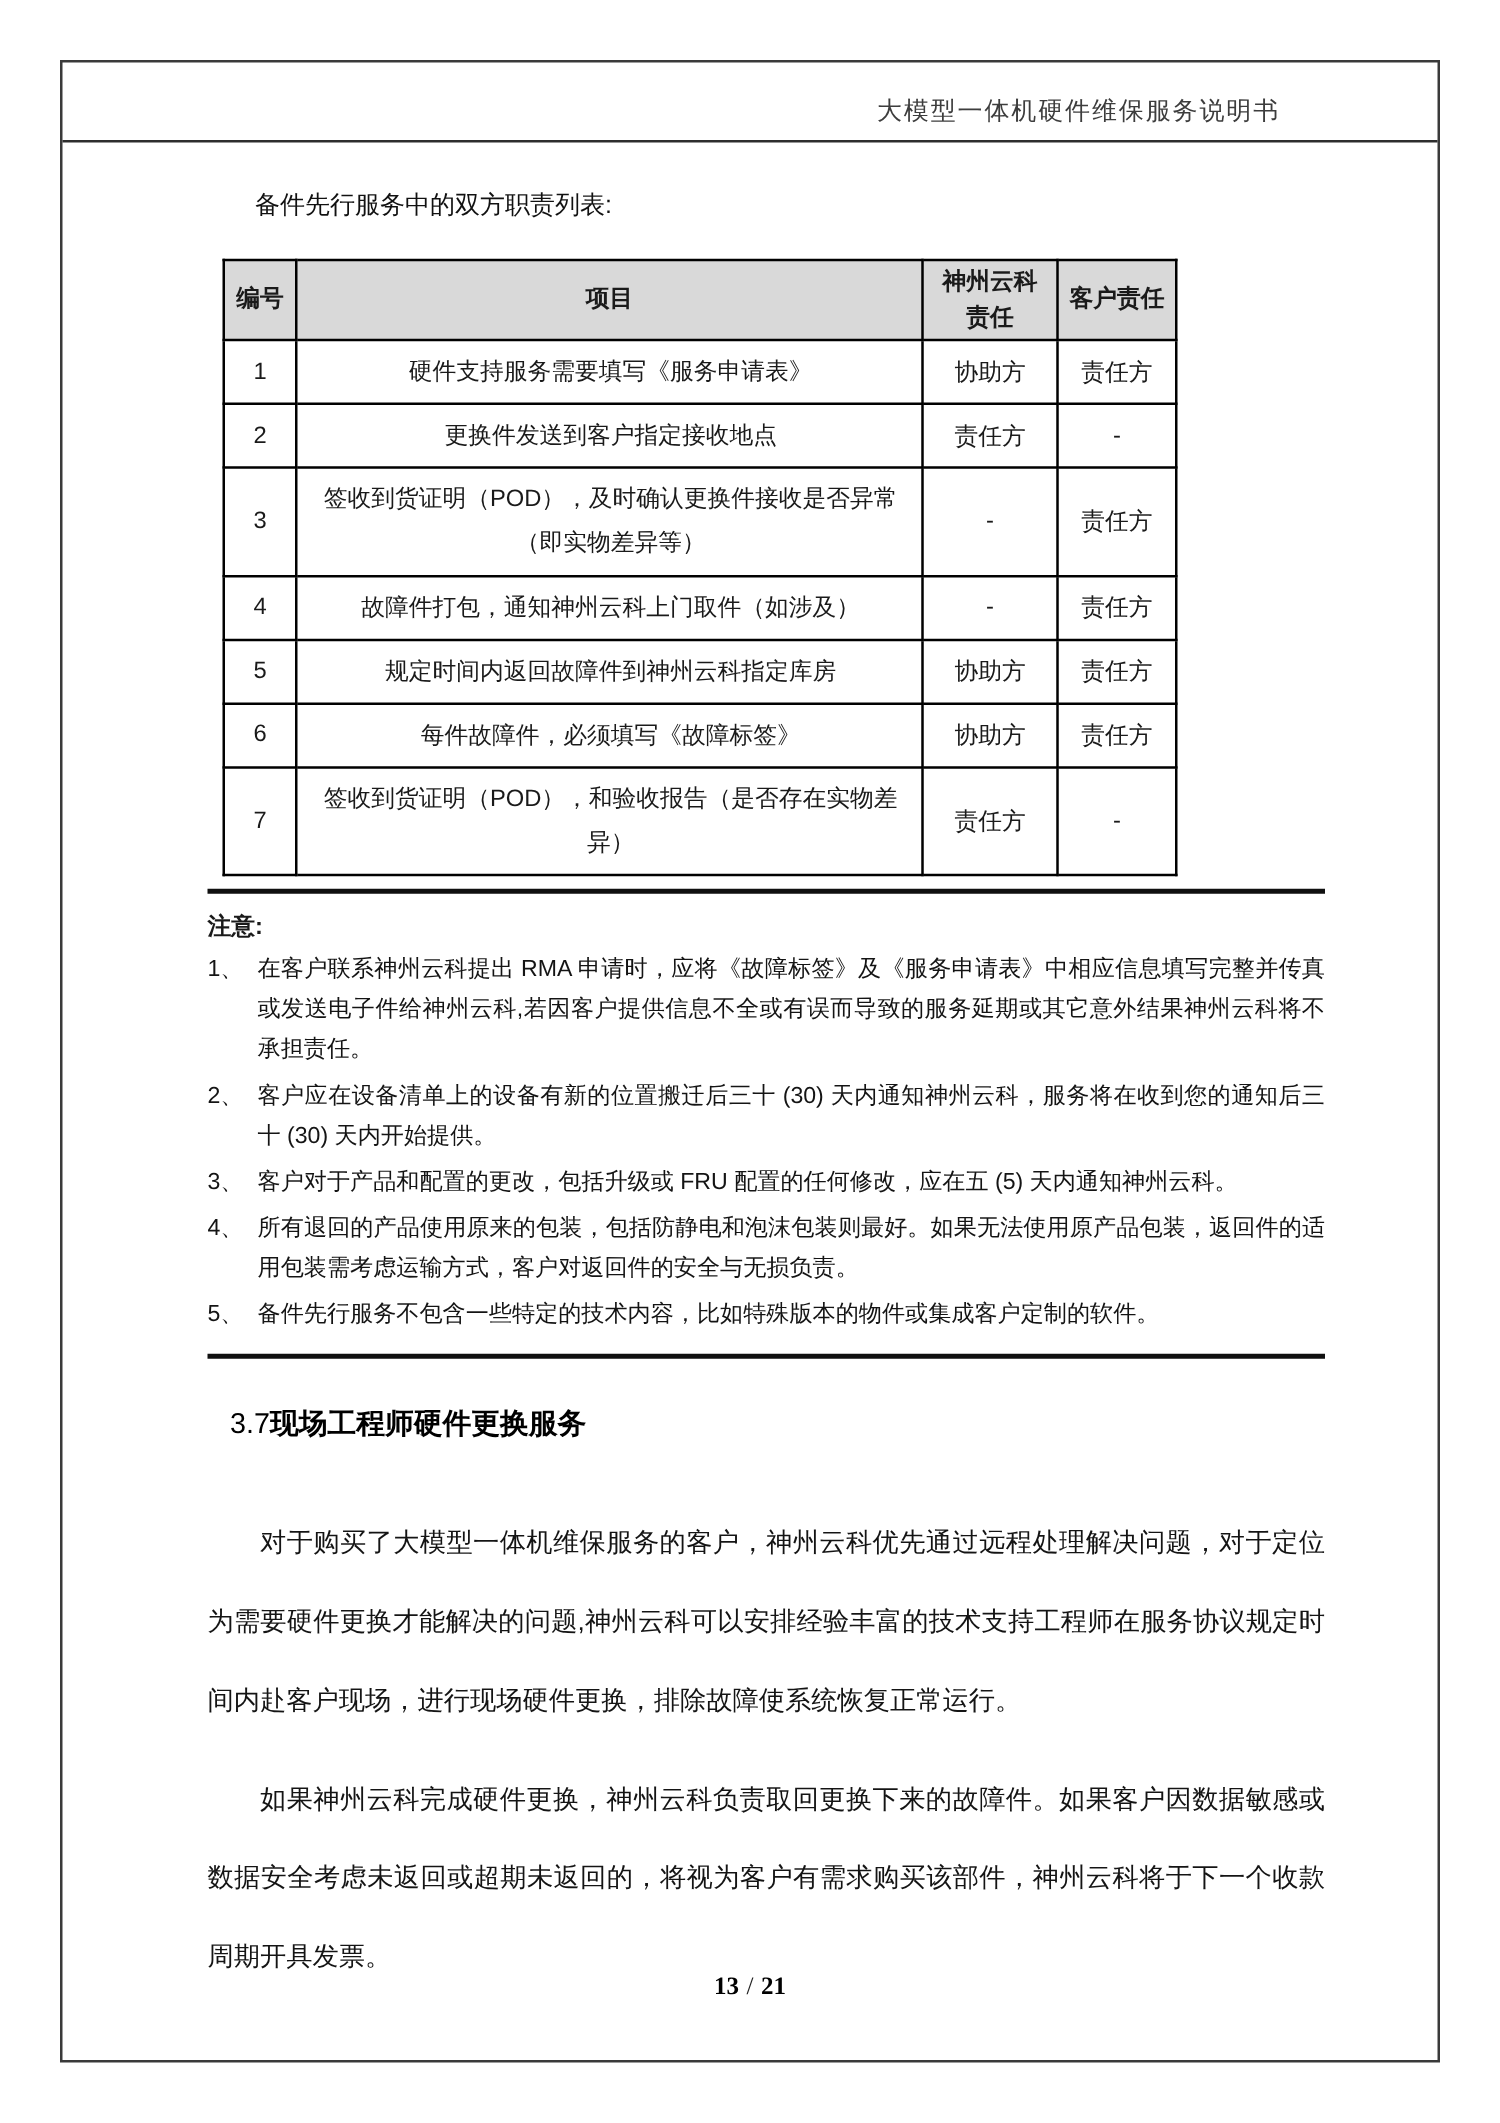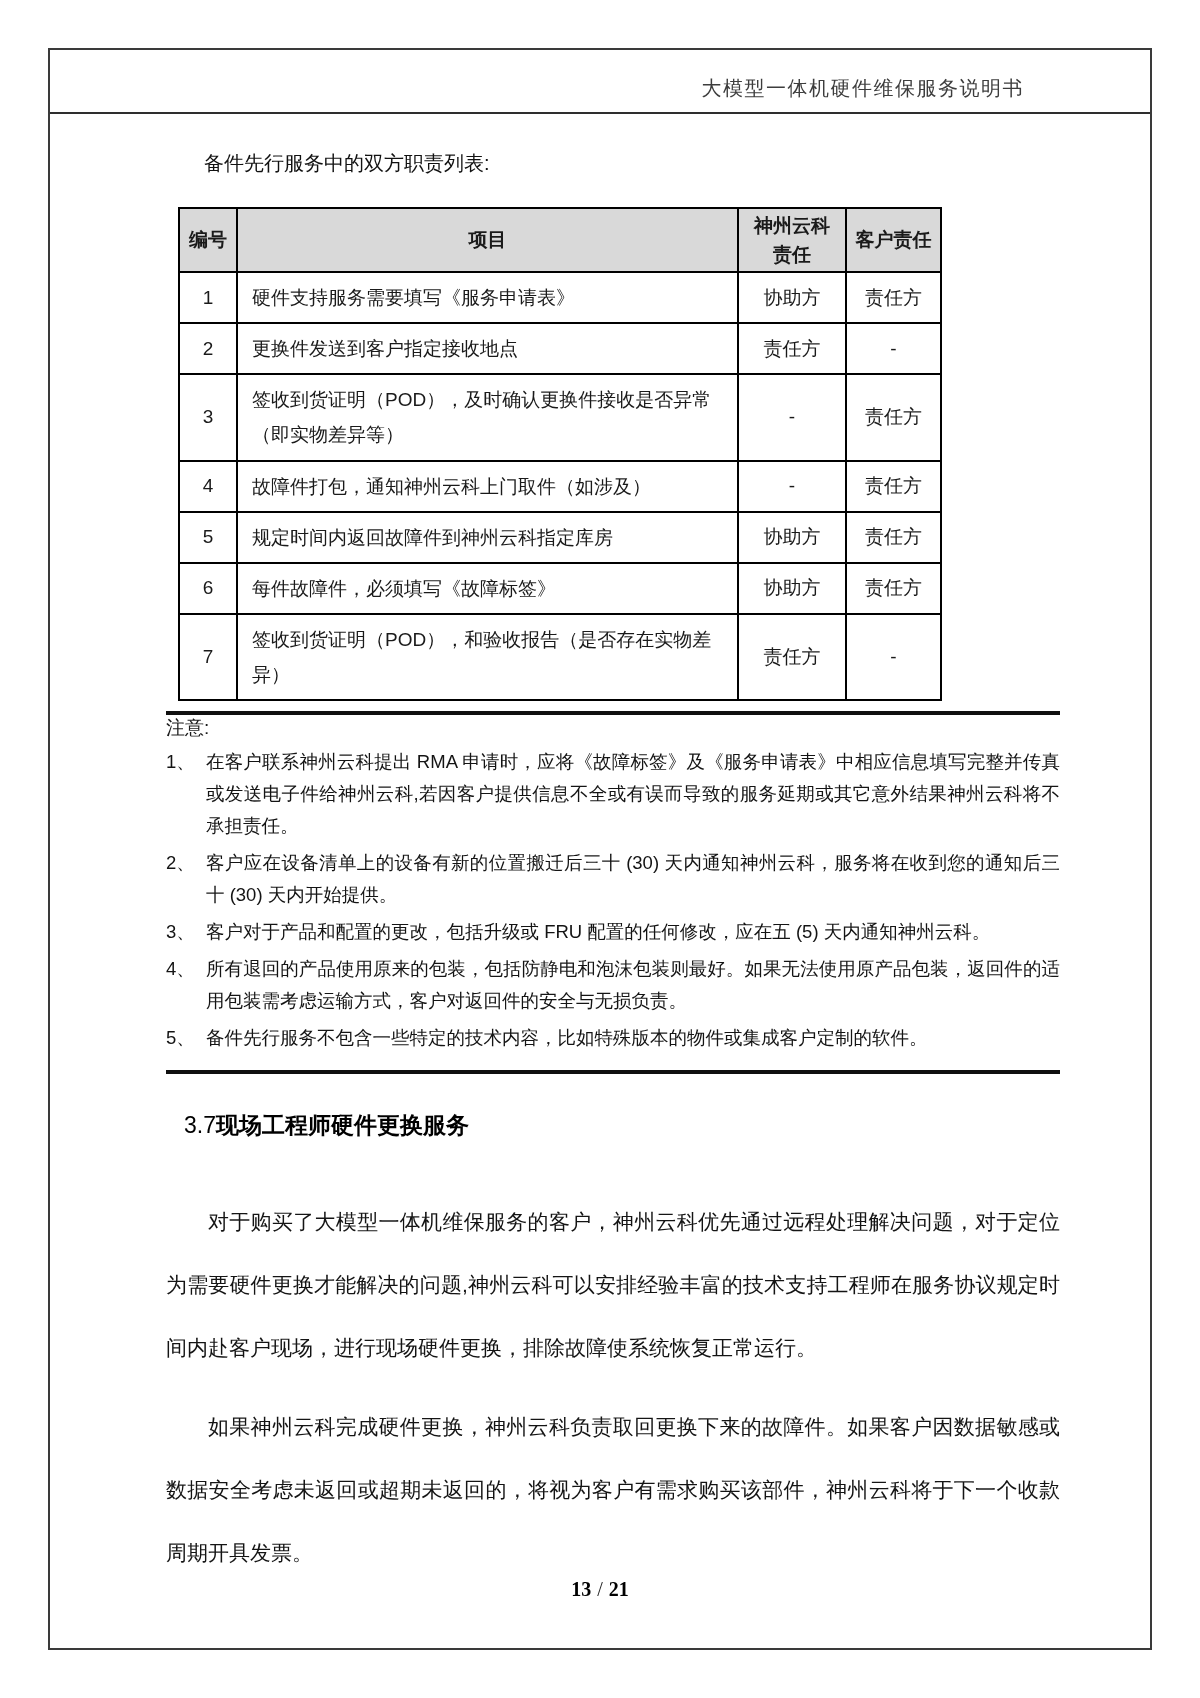--- a/index.html
+++ b/index.html
@@ -59,40 +59,40 @@
   }
   .resp-table thead th {
     background: #d9d9d9;
     height: 64px;
     font-weight: bold;
     text-align: center;
     line-height: 1.55;
   }
   .resp-table td { height: 44px; text-align: center; }
   .resp-table td.cell-item {
-    text-align: left;
+    text-align: center;
     padding: 7px 12px 7px 14px;
     line-height: 1.85;
   }
   .col-no { width: 58px; }
   .col-item { width: 501px; }
   .col-vendor { width: 108px; }
   .col-customer { width: 95px; }
   
   .thick-rule {
     height: 4px;
     background: #101010;
     margin-top: 10px;
   }
   .thick-rule.second { margin-top: 16px; }
   
   .notes-label {
     font-size: 19px;
-    font-weight: normal;
-    margin-top: 0;
+    font-weight: bold;
+    margin-top: 13px;
   }
   .note {
     display: flex;
     font-size: 18.5px;
     line-height: 32px;
     margin-top: 5px;
     color: #141414;
   }
   .note-no { flex: 0 0 40px; }
   .note-text { flex: 1; text-align: justify; }

